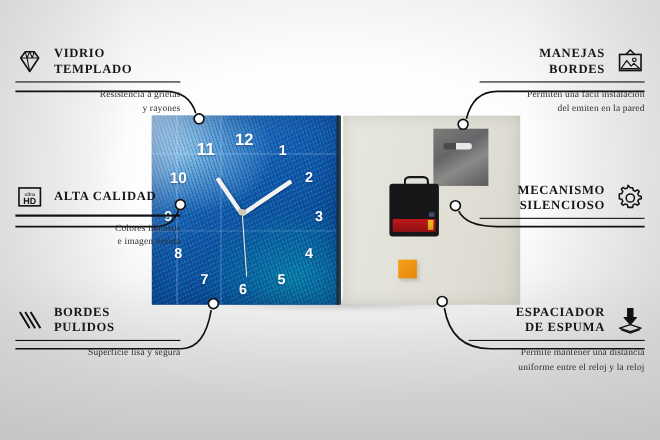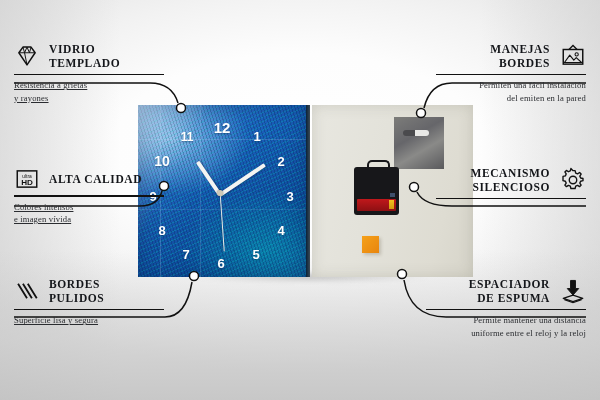--- a/index.html
+++ b/index.html
@@ -113,21 +113,21 @@
 
   
   .callout{position:absolute;}
   .c-head{display:flex;align-items:center;gap:9px;}
   .c-title{font-size:11.5px;font-weight:700;letter-spacing:.6px;color:#14161a;line-height:1.25;}
   .c-title .l2{display:block;}
   .c-rule{height:1.6px;background:#111;margin-top:3px;}
   .c-desc{font-size:8.6px;color:#2a2c30;line-height:1.45;margin-top:4px;letter-spacing:.15px;}
   .left  .c-head{justify-content:flex-start;}
   .left  .c-title{text-align:left;}
-  .left  .c-desc{text-align:left;text-decoration:underline;}
+  .left  .c-desc{text-align:right;}
   .right .c-head{justify-content:flex-end;gap:10px;}
   .right .c-title{text-align:right;}
   .right .c-desc{text-align:right;}
 
   .ico{width:26px;height:26px;flex:0 0 26px;display:block;}
 
   svg.links{position:absolute;left:0;top:0;width:600px;height:400px;pointer-events:none;}
   svg.links path{fill:none;stroke:#111;stroke-width:1.5;}
   svg.links circle{fill:#fff;stroke:#111;stroke-width:1.5;}
 </style>
@@ -149,21 +149,21 @@
   <div class="num" style="left:119px;top:31px;">1</div>
   <div class="num" style="left:143px;top:56px;">2</div>
   <div class="num" style="left:152px;top:91px;">3</div>
   <div class="num" style="left:143px;top:125px;">4</div>
   <div class="num" style="left:118px;top:149px;">5</div>
   <div class="num" style="left:83px;top:158px;">6</div>
   <div class="num" style="left:48px;top:149px;">7</div>
   <div class="num" style="left:24px;top:125px;">8</div>
   <div class="num" style="left:15px;top:91px;">9</div>
   <div class="num" style="left:24px;top:56px;font-size:14px;">10</div>
-  <div class="num" style="left:49px;top:32px;font-size:12px;">11</div>
+  <div class="num" style="left:49px;top:32px;font-size:16px;">11</div>
 
   <div class="hand hand-h"></div>
   <div class="hand hand-m"></div>
   <div class="hand hand-s"></div>
   <div class="cap"></div>
 
   <div class="back">
     <div class="hanger">
       <div class="hanger-slot"></div>
     </div>

